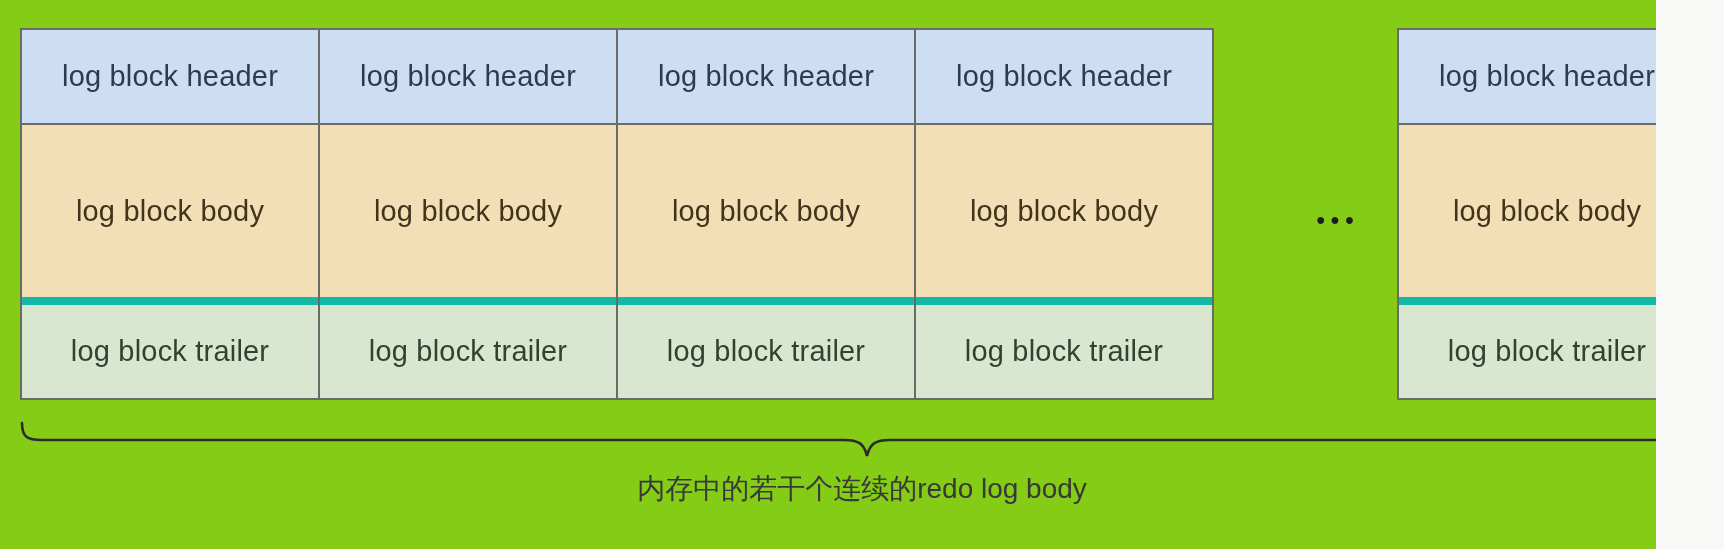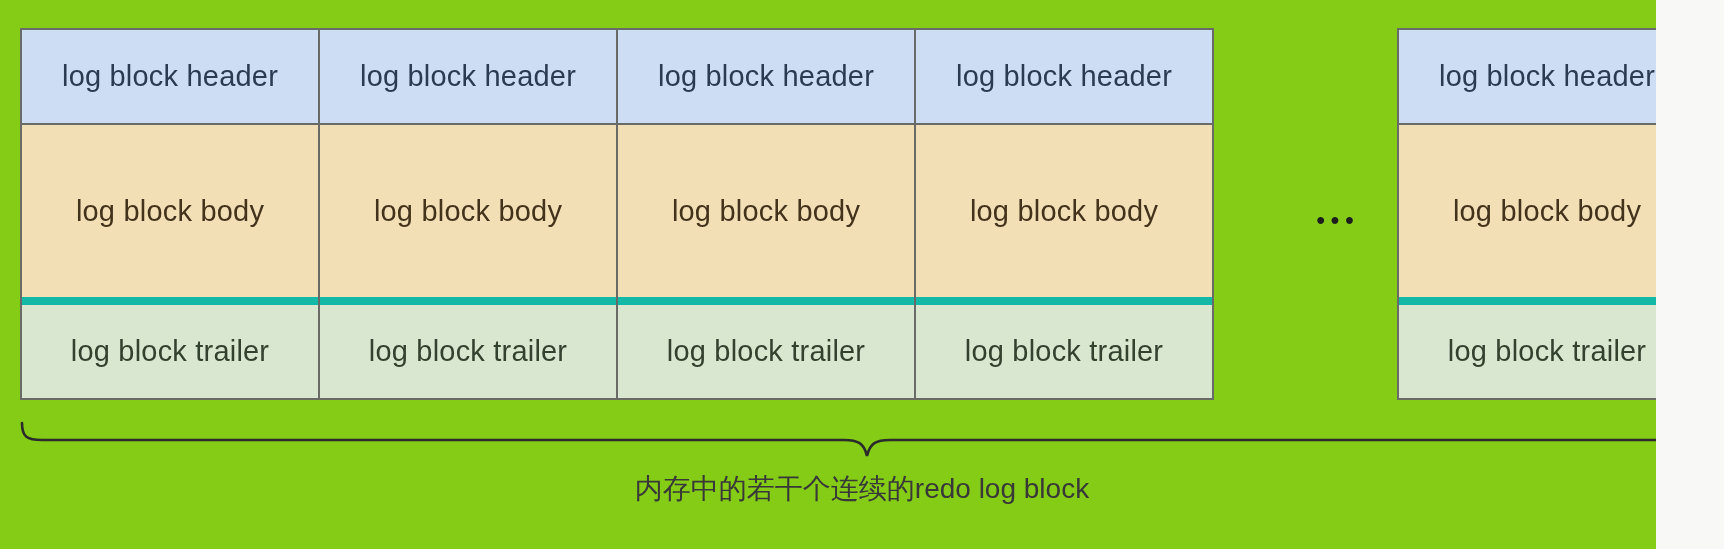--- a/index.html
+++ b/index.html
@@ -137,15 +137,15 @@
   <svg class="brace-svg" viewBox="0 0 1724 549" aria-hidden="true">
     <path d="M 22 423
              C 22 437 27 440 42 440
              L 844 440
              C 858 440 864 443 867 456
              C 870 443 876 440 890 440
              L 1684 440
              C 1699 440 1704 437 1704 423" fill="none" stroke="#2b2b2b" stroke-width="2.6" stroke-linecap="round"></path>
   </svg>
 
-  <div class="caption">内存中的若干个连续的redo log block</div>
+  <div class="caption">内存中的若干个连续的redo log body</div>
 
 </div>
 
 </body></html>

